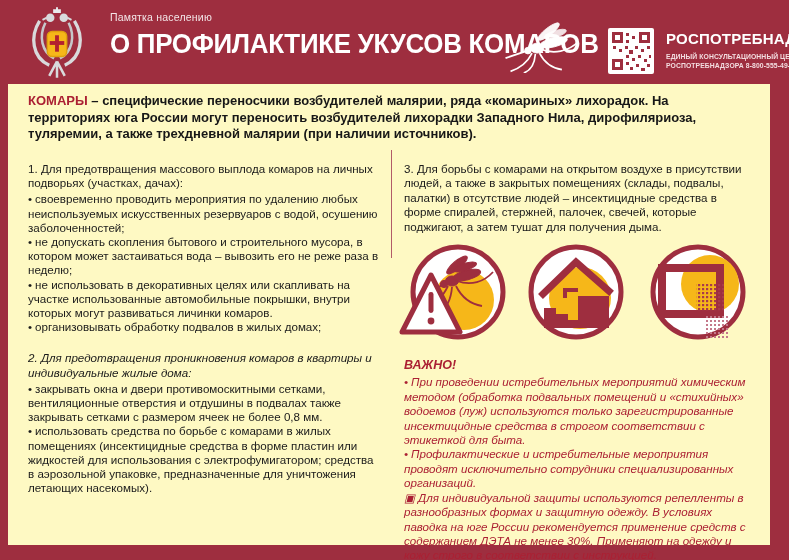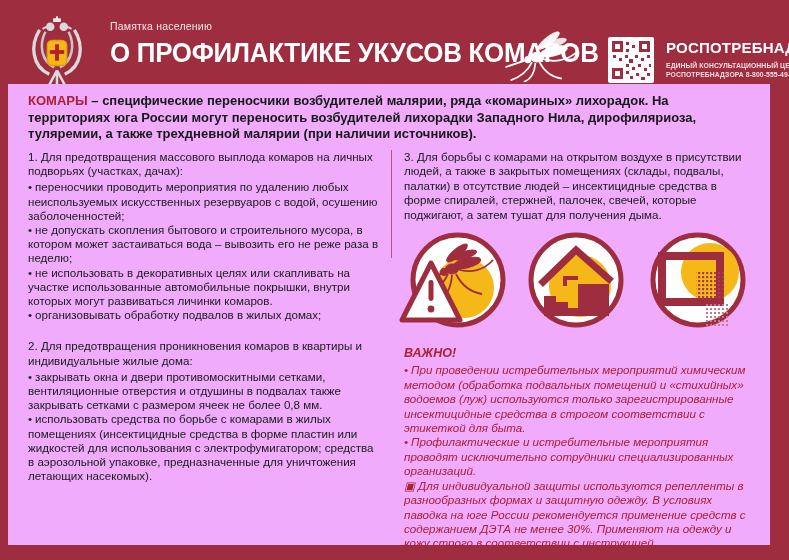--- a/index.html
+++ b/index.html
@@ -5,46 +5,46 @@
   html,body{margin:0;padding:0;}
   body{
     width:789px;height:560px;position:relative;overflow:hidden;
     background:#9e2e3f;
     font-family:"Liberation Sans", sans-serif;
     -webkit-font-smoothing:antialiased;
   }
   .page{position:absolute;inset:0;}
 
   
-  .header{position:absolute;left:0;top:10px;width:789px;height:84px;background:#9e2e3f;}
+  .header{position:absolute;left:0;top:1px;width:789px;height:84px;background:#9e2e3f;}
   .emblem{position:absolute;left:28px;top:6px;width:58px;height:72px;}
   .head-texts{position:absolute;left:110px;top:10px;}
   .tagline{font-size:10.5px;color:rgba(255,255,255,.88);letter-spacing:.2px;margin:0 0 6px 0;}
   .title{
     font-size:27px;font-weight:bold;color:#ffffff;letter-spacing:-0.3px;margin:0;
     transform:scaleX(.96);transform-origin:left center;white-space:nowrap;
   }
   .mosquito-hdr{position:absolute;left:500px;top:14px;width:84px;height:58px;}
   .qr{position:absolute;left:608px;top:27px;width:46px;height:46px;}
   .brand-block{position:absolute;left:666px;top:29px;color:#fff;}
   .brand-name{font-size:15.5px;font-weight:bold;letter-spacing:.2px;margin:0 0 4px 0;transform:scaleX(.97);transform-origin:left center;white-space:nowrap;}
   .brand-sub{font-size:6.8px;font-weight:bold;line-height:9px;margin:0;letter-spacing:.1px;color:#f3dde0;white-space:nowrap;}
 
   
-  .panel{position:absolute;left:8px;top:84px;width:762px;height:461px;background:#f0abfc;}
+  .panel{position:absolute;left:8px;top:84px;width:762px;height:461px;background:#fef9c3;}
   .intro{position:absolute;left:20px;top:9px;right:16px;margin:0;
     font-size:13px;font-weight:bold;line-height:16.5px;color:#171717;}
   .lead{color:#ab2033;}
 
   .colL{position:absolute;left:20px;top:62px;width:354px;font-size:11.6px;line-height:14.2px;color:#1a1a1a;}
   .colR{position:absolute;left:396px;top:62px;width:352px;font-size:11.6px;line-height:14.4px;color:#1a1a1a;}
   .divider{position:absolute;left:383px;top:66px;width:1px;height:108px;background:#b25b68;}
 
-  .sec-h{margin:4px 0 2px 0;}
-  .sec-h.second{margin-top:17px;}
+  .sec-h{margin:16px 0 2px 0;}
+  .sec-h.second{margin-top:17px;font-style:italic;}
   .bl{margin:0;}
   .mk{display:inline-block;margin-right:3px;}
 
   .icons-row{display:flex;gap:4px;margin:6px 0 2px -10px;}
   .icons-row svg{display:block;}
 
   .important{color:#ab2033;font-style:italic;}
   .imp-h{font-size:12.5px;font-weight:bold;margin:12px 0 3px 0;}
   .imp-item{margin:0;line-height:14.4px;}
   .more{margin:8px 2px 0 0;text-align:right;font-size:8.5px;font-weight:bold;color:#ab2033;}
@@ -137,21 +137,21 @@
   </div>
 
   <div class="panel">
 
     <p class="intro"><span class="lead">КОМАРЫ</span><span> – специфические переносчики возбудителей малярии, ряда «комариных» лихорадок. На территориях юга России могут переносить возбудителей лихорадки Западного Нила, дирофиляриоза, туляремии, а также трехдневной малярии (при наличии источников).</span></p>
 
     <div class="divider"></div>
 
     <div class="colL">
       <p class="sec-h">1.  Для предотвращения массового выплода комаров на личных подворьях (участках, дачах):</p>
-      <p class="bl"><span class="mk">•</span><span>переносчики проводить мероприятия по удалению любых неиспользуемых искусственных резервуаров с водой, осушению заболоченностей;</span></p>
+      <p class="bl"><span class="mk">•</span><span>своевременно проводить мероприятия по удалению любых неиспользуемых искусственных резервуаров с водой, осушению заболоченностей;</span></p>
       <p class="bl"><span class="mk">•</span><span>не допускать скопления бытового и строительного мусора, в котором может застаиваться вода – вывозить его не реже раза в неделю;</span></p>
       <p class="bl"><span class="mk">•</span><span>не использовать в декоративных целях или скапливать на участке использованные автомобильные покрышки, внутри которых могут развиваться личинки комаров.</span></p>
       <p class="bl"><span class="mk">•</span><span>организовывать обработку подвалов в жилых домах;</span></p>
 
       <p class="sec-h second">2. Для предотвращения проникновения комаров в квартиры и индивидуальные жилые дома:</p>
       <p class="bl"><span class="mk">•</span><span>закрывать окна и двери противомоскитными сетками, вентиляционные отверстия и отдушины в подвалах также закрывать сетками с размером ячеек не более 0,8 мм.</span></p>
       <p class="bl"><span class="mk">•</span><span>использовать средства по борьбе с комарами в жилых помещениях (инсектицидные средства в форме пластин или жидкостей для использования с электрофумигатором; средства в аэрозольной упаковке, предназначенные для уничтожения летающих насекомых).</span></p>
     </div>
 
     <div class="colR">

